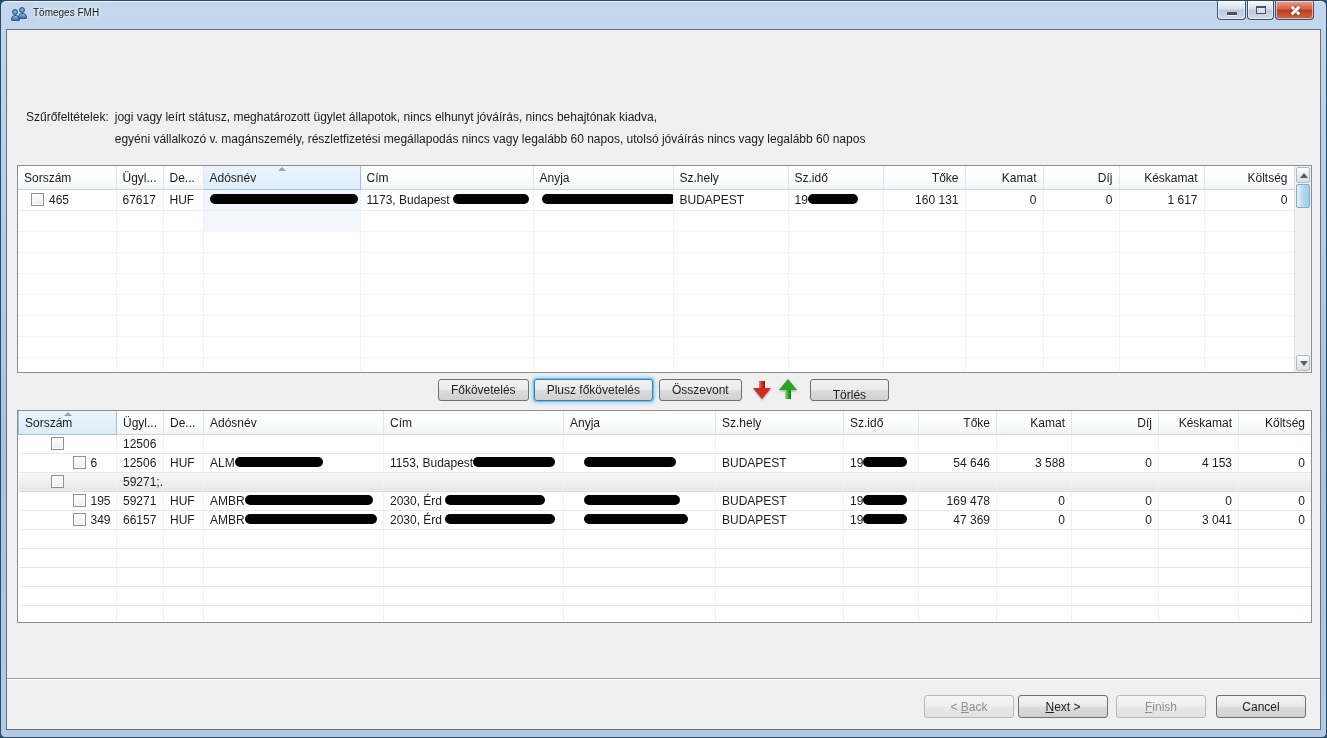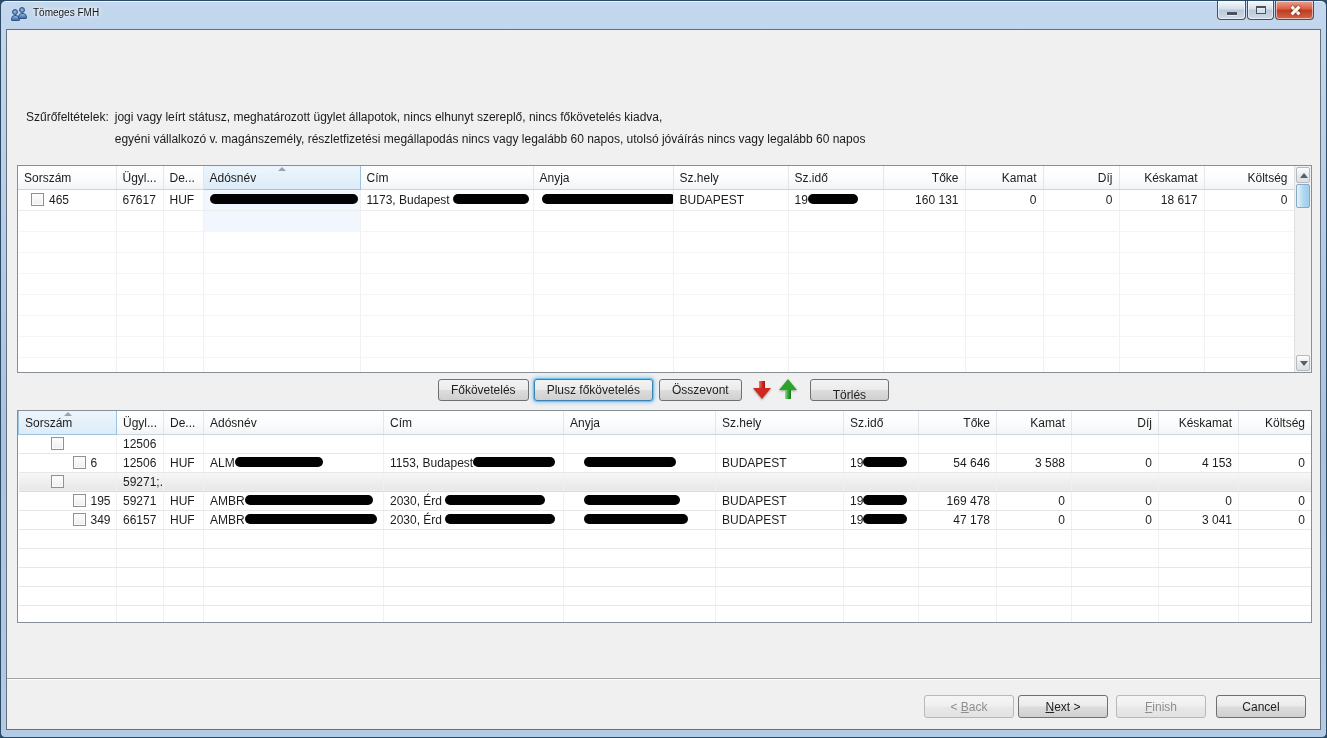--- a/index.html
+++ b/index.html
@@ -138,21 +138,21 @@
         </div>
     </div>
   </div>
 
   <div class="client">
 
 
     <div class="filter">
       <span class="filter-label">Szűrőfeltételek:</span>
       <div class="filter-lines">
-        <div>jogi vagy leírt státusz, meghatározott ügylet állapotok, nincs elhunyt szereplő, nincs főkövetelés kiadva,</div>
+        <div>jogi vagy leírt státusz, meghatározott ügylet állapotok, nincs elhunyt jóváírás, nincs behajtónak kiadva,</div>
         <div>egyéni vállalkozó v. magánszemély, részletfizetési megállapodás nincs vagy legalább 60 napos, utolsó jóváírás nincs vagy legalább 60 napos</div>
       </div>
     </div>
 
     <div class="grid grid-top">
       <table>
         <colgroup>
           <col style="width:98px">
             <col style="width:47px">
             <col style="width:40px">
@@ -188,21 +188,21 @@
           <td>67617</td>
           <td>HUF</td>
           <td class="tint"><span class="redact" style="width:148px"></span></td>
           <td><span>1173, Budapest</span> <span class="redact" style="width:76px"></span></td>
           <td><span class="redact" style="width:134px;margin-left:2px"></span></td>
           <td>BUDAPEST</td>
           <td><span>19</span><span class="redact" style="width:50px"></span></td>
           <td class="num">160 131</td>
           <td class="num">0</td>
           <td class="num">0</td>
-          <td class="num">18 617</td>
+          <td class="num">1 617</td>
           <td class="num">0</td>
         </tr>
         <tr class="filler">
               <td></td>
               <td></td>
               <td></td>
               <td class="tint"></td>
               <td></td>
               <td></td>
               <td></td>
@@ -447,21 +447,21 @@
 
         <tr>
           <td class="ind-detail"><span class="cb"></span><span>349</span></td>
           <td>66157</td>
           <td>HUF</td>
           <td><span>AMBR</span><span class="redact" style="width:132px"></span></td>
           <td><span>2030, Érd</span> <span class="redact" style="width:110px"></span></td>
           <td><span class="redact" style="width:104px;margin-left:14px"></span></td>
           <td>BUDAPEST</td>
           <td><span>19</span><span class="redact" style="width:44px"></span></td>
-          <td class="num">47 178</td>
+          <td class="num">47 369</td>
           <td class="num">0</td>
           <td class="num">0</td>
           <td class="num">3 041</td>
           <td class="num">0</td>
         </tr>
         <tr class="filler">
               <td></td>
               <td></td>
               <td></td>
               <td></td>

